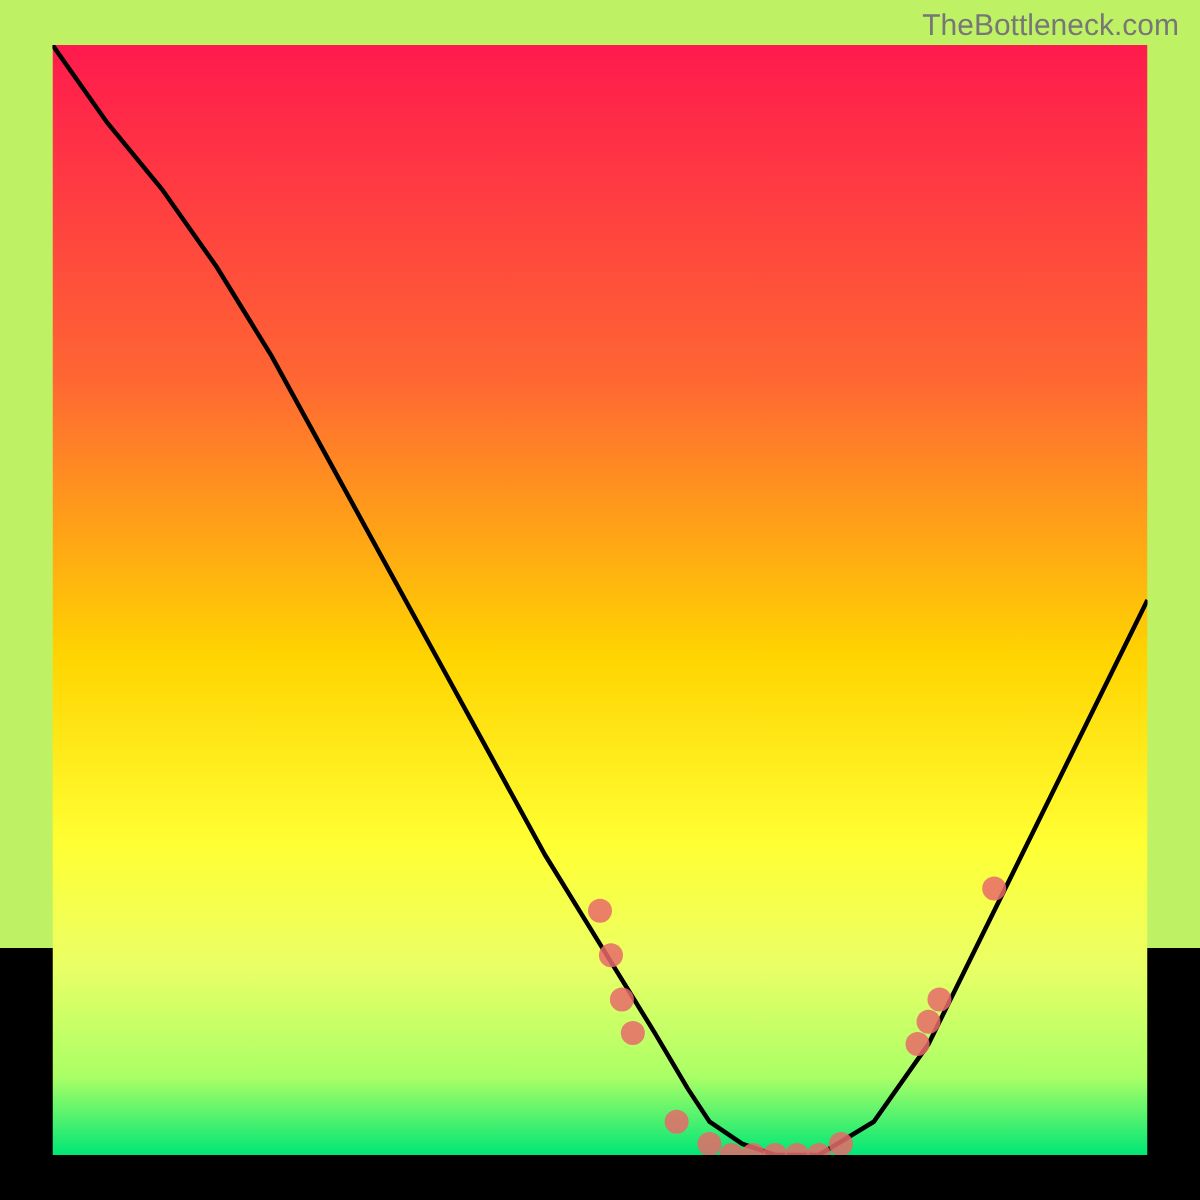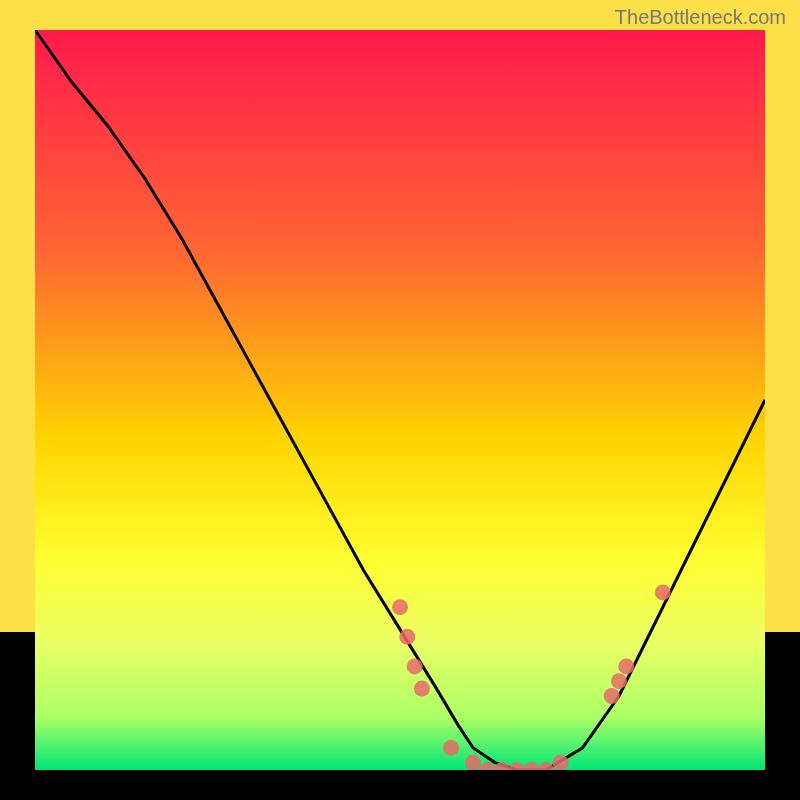--- a/index.html
+++ b/index.html
@@ -8,21 +8,21 @@
     background: #000;
     width: 800px;
     height: 800px;
     overflow: hidden;
     font-family: Arial, sans-serif;
   }
   .container {
     position: relative;
     width: 800px;
     height: 632px;
-    background: #fde047;
+    background: #bef264;
   }
   .watermark {
     position: absolute;
     top: 6px;
     right: 14px;
     color: #777;
     font-size: 20px;
     font-weight: 500;
     z-index: 10;
   }

